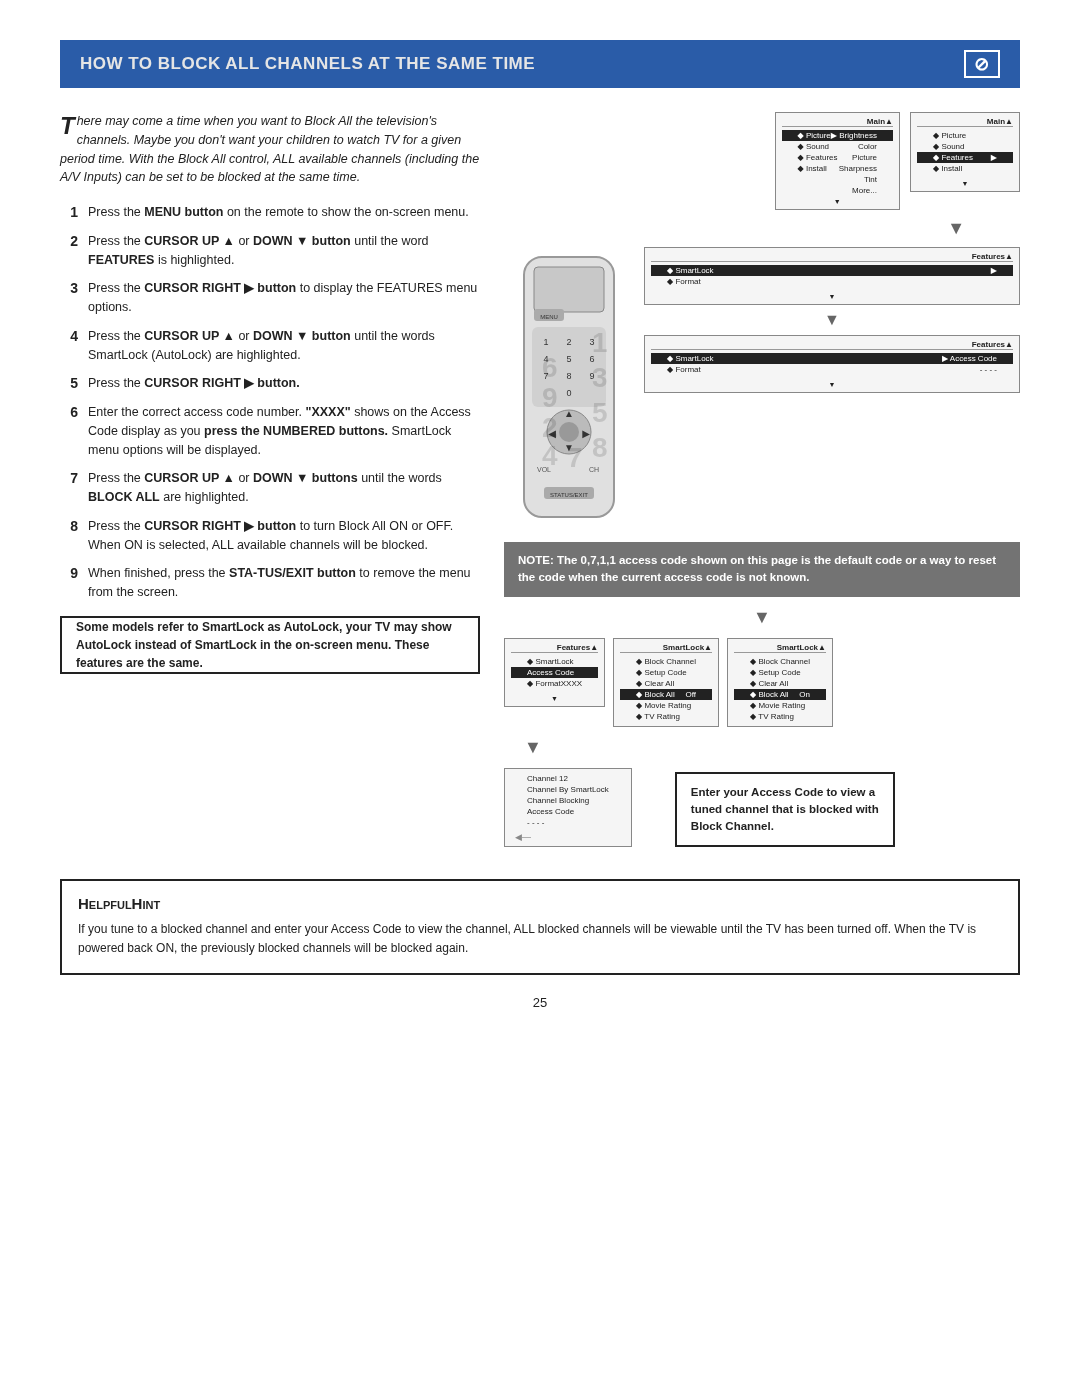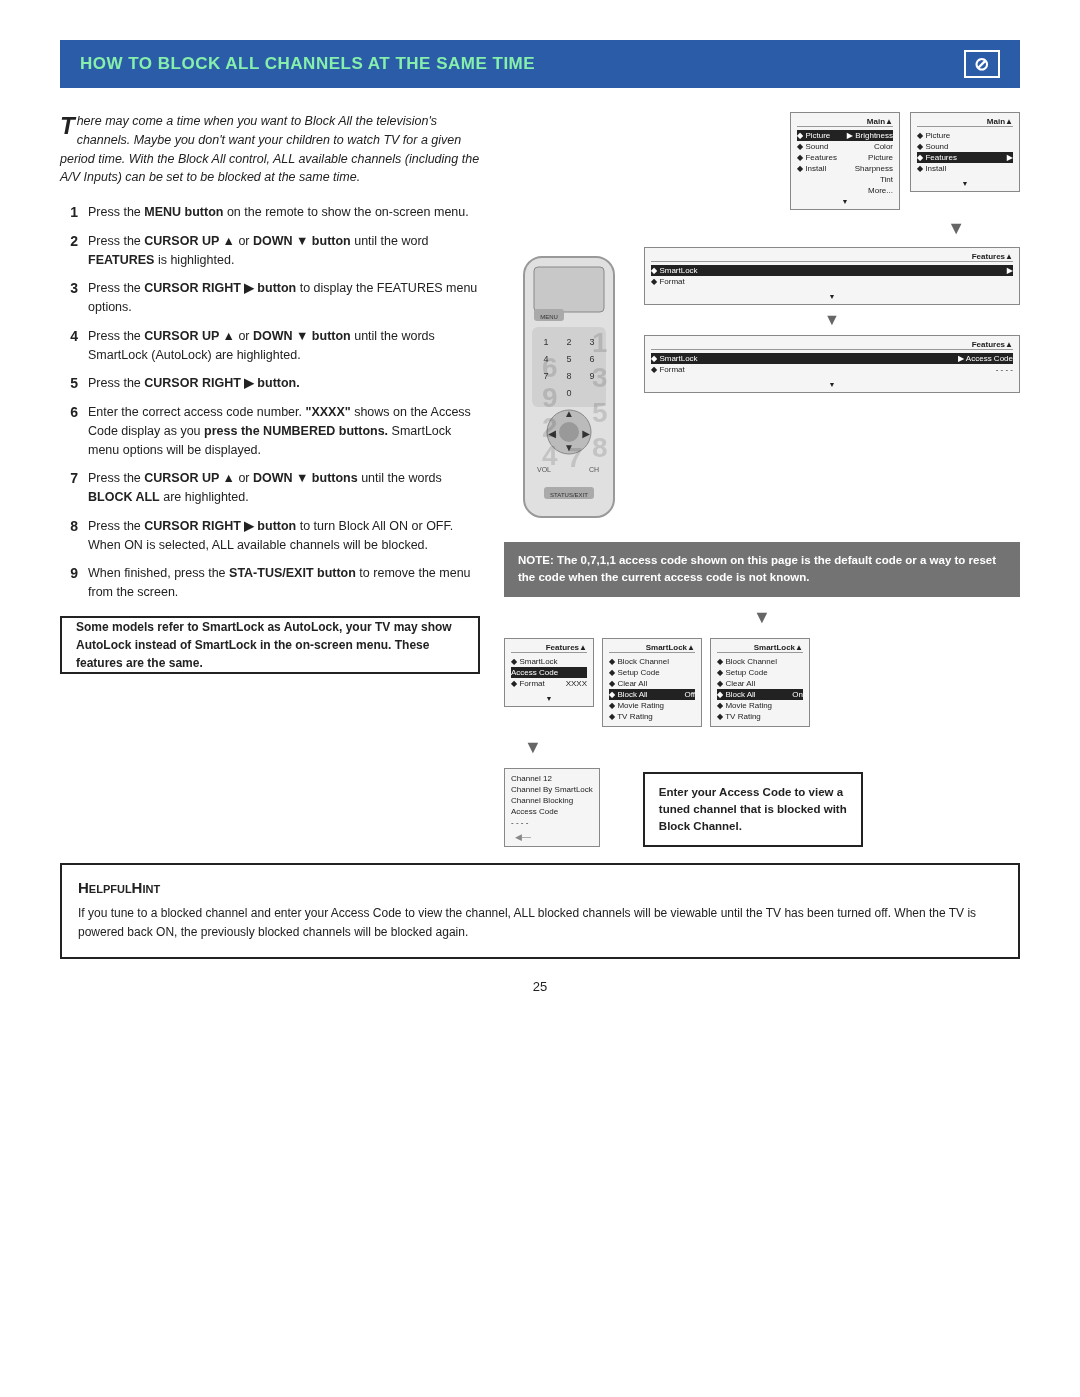--- a/index.html
+++ b/index.html
@@ -9,21 +9,21 @@
       width: 1080px;
       min-height: 1397px;
       padding: 40px 60px;
       font-size: 13px;
       color: #222;
     }
 
     
     .title-banner {
       background: #2a5ca8;
-      color: #86efac;
+      color: #e5e5e5;
       padding: 10px 20px;
       font-size: 17px;
       font-weight: bold;
       text-transform: uppercase;
       letter-spacing: 0.5px;
       display: flex;
       align-items: center;
       justify-content: space-between;
       margin-bottom: 24px;
     }
@@ -130,21 +130,21 @@
       font-weight: bold;
       font-size: 8px;
       border-bottom: 1px solid #999;
       margin-bottom: 3px;
       display: flex;
       justify-content: flex-end;
     }
     .screen-box .screen-row {
       display: flex;
       justify-content: space-between;
-      padding: 1px 0;
+      padding: 1px 16px;
       font-size: 8px;
     }
     .screen-box .screen-row.highlighted {
       background: #222;
       color: #fff;
     }
 
     
     .note-box {
       background: #737373;
@@ -543,20 +543,20 @@
       <div class="access-code-box">
         <span>Enter your Access Code to view a tuned channel that is blocked with Block Channel.</span>
       </div>
 
     </div>
 
   </div>
 
 </div>
 
-<div style="margin-top:16px;">
+<div style="margin-top:32px;">
   <div class="helpful-hint">
     <div class="helpful-hint-title">HelpfulHint</div>
     <div class="helpful-hint-text">If you tune to a blocked channel and enter your Access Code to view the channel, ALL blocked channels will be viewable until the TV has been turned off. When the TV is powered back ON, the previously blocked channels will be blocked again.</div>
   </div>
 </div>
 
 <div class="page-num">25</div>
 
 </body></html>

